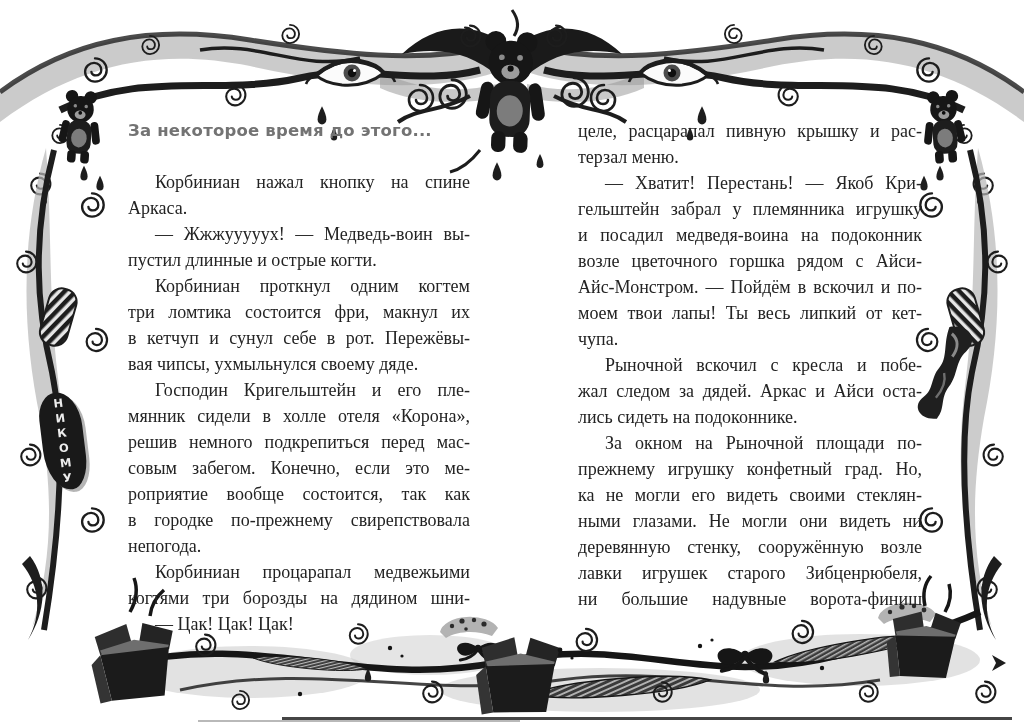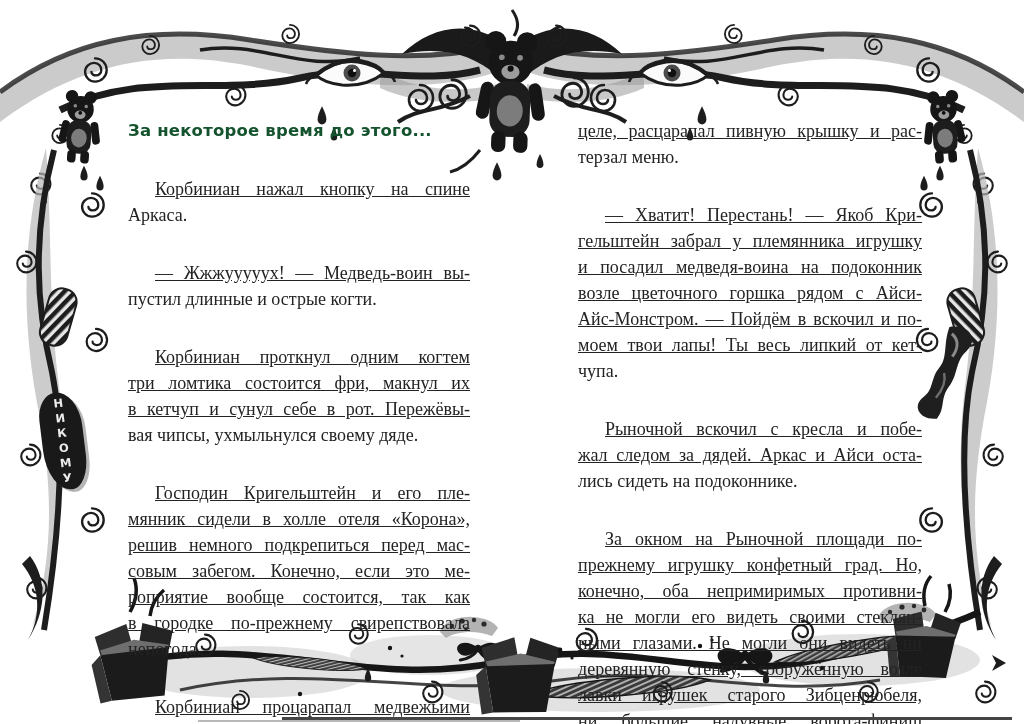--- a/index.html
+++ b/index.html
@@ -6,26 +6,26 @@
   .page{
     position:relative;width:1024px;height:724px;background:#ffffff;
     overflow:hidden;font-family:"Liberation Serif",serif;
   }
   .border-art{position:absolute;left:0;top:0;width:1024px;height:724px;pointer-events:none;}
   .col{position:absolute;color:#232323;font-size:18px;line-height:26px;}
   .col-left{left:128px;top:118px;width:342px;}
   .col-right{left:578px;top:118px;width:344px;}
   .heading{
     margin:0 0 25px 0;font-family:"DejaVu Sans",sans-serif;font-weight:700;
-    font-size:16.5px;letter-spacing:.2px;color:#14532d;line-height:26px;
+    font-size:16.5px;letter-spacing:.2px;color:#737373;line-height:26px;
   }
   .para{margin:0;}
   .line{white-space:nowrap;overflow:visible;}
-  .line.just{white-space:normal;text-align:justify;text-align-last:justify;text-decoration:underline;}
-  .line.indent{text-indent:27px;margin-top:32px;}
+  .line.just{white-space:normal;text-align:justify;text-align-last:justify;}
+  .line.indent{text-indent:27px;}
   .banner-left{
     position:absolute;left:42px;top:392px;width:42px;height:98px;background:#191919;
     border-radius:46% 58% 42% 60% / 28% 38% 34% 44%;
     transform:rotate(-7deg);display:flex;align-items:center;justify-content:center;
     box-shadow:3px 3px 0 rgba(120,120,120,.55);
   }
   .banner-left span{
     writing-mode:vertical-rl;text-orientation:upright;
     font-family:"DejaVu Sans",sans-serif;font-weight:700;font-size:11.5px;
     color:#ececec;letter-spacing:1px;
@@ -281,21 +281,20 @@
           <div class="line">чупа.</div>
         </div>
         <div class="para">
           <div class="line indent just">Рыночной вскочил с кресла и побе-</div>
           <div class="line just">жал следом за дядей. Аркас и Айси оста-</div>
           <div class="line">лись сидеть на подоконнике.</div>
         </div>
         <div class="para">
           <div class="line indent just">За окном на Рыночной площади по-</div>
           <div class="line just">прежнему игрушку конфетный град. Но,</div>
-          <div class="line just">конечно, оба непримиримых противни-</div>
           <div class="line just">ка не могли его видеть своими стеклян-</div>
           <div class="line just">ными глазами. Не могли они видеть ни</div>
           <div class="line just">деревянную стенку, сооружённую возле</div>
           <div class="line just">лавки игрушек старого Зибценрюбеля,</div>
           <div class="line just">ни большие надувные ворота-финиш</div>
         </div>
       </div>
   </div>
 
   <div class="scan-line"></div>

